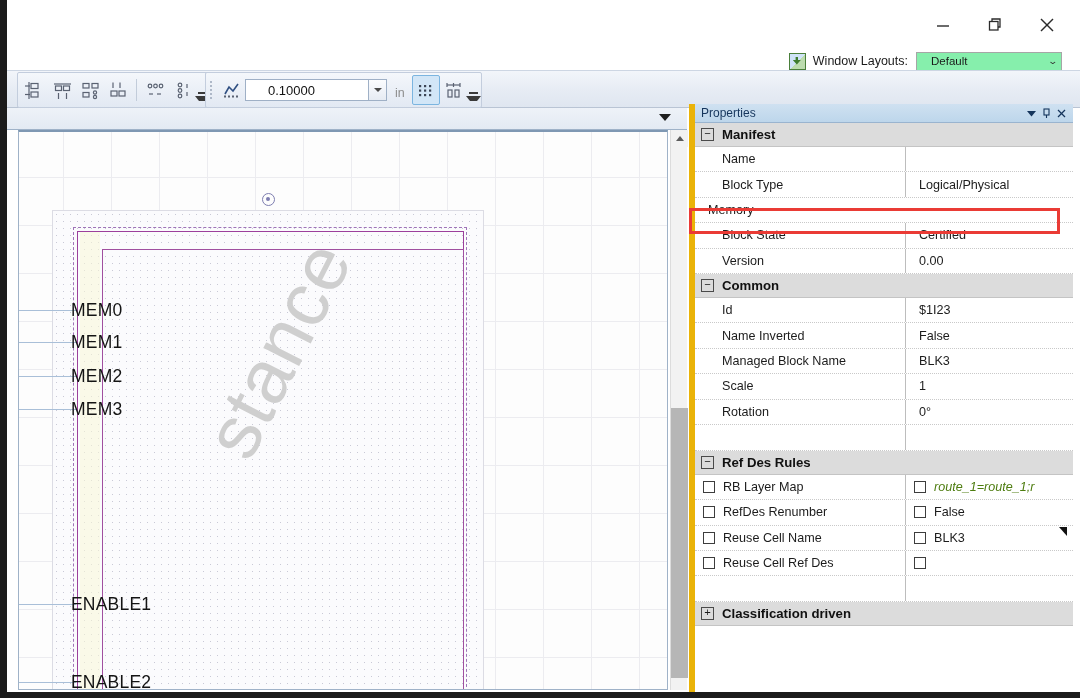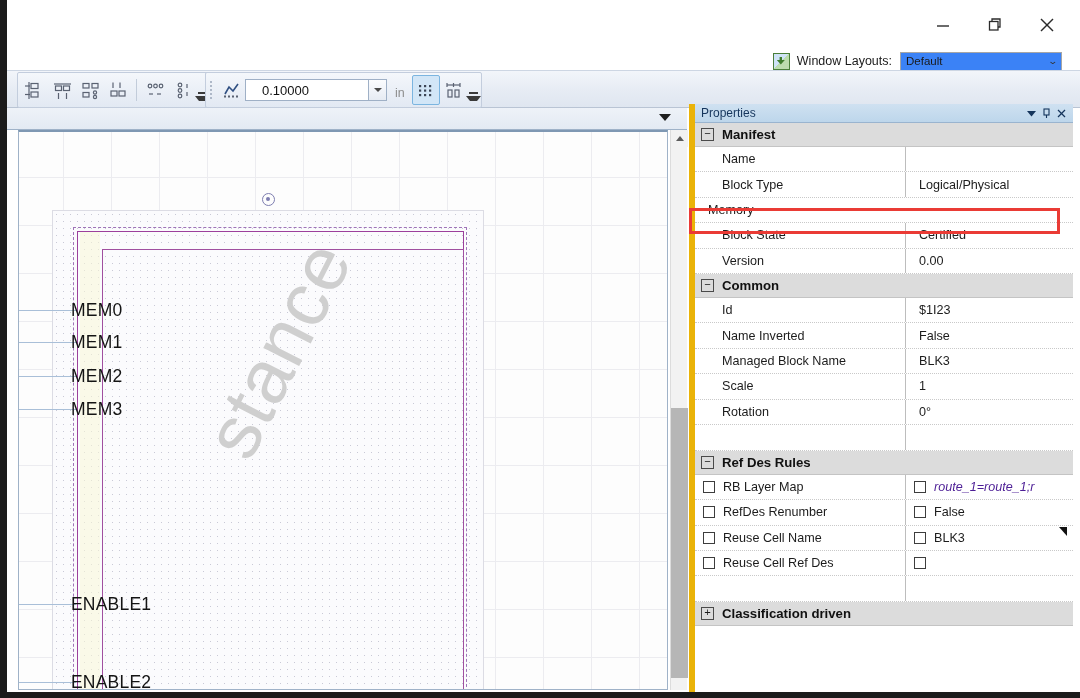--- a/index.html
+++ b/index.html
@@ -84,28 +84,28 @@
     background: #3f7d2e;
     clip-path: polygon(35% 0,65% 0,65% 45%,100% 45%,50% 100%,0 45%,35% 45%);
   }
   .layouts-label {
     font-size: 12.5px;
     color: #1a1a1a;
     margin-right: 8px;
     white-space: nowrap;
   }
   .layouts-select {
-    width: 162px;
+    width: 146px;
     height: 19px;
     border: 1px solid #a6a6a6;
-    background: #3b82f6;
+    background: #86efac;
     display: flex;
     align-items: center;
     justify-content: space-between;
-    padding: 0 4px 0 5px;
+    padding: 0 4px 0 14px;
     box-sizing: border-box;
     font-size: 11.5px;
     color: #1a1a1a;
   }
   .layouts-select .chev {
     font-size: 9px;
     color: #333;
     transform: scaleX(1.4);
   }
 
@@ -185,21 +185,21 @@
     margin-left: 2px;
   }
   .tb-input {
     width: 124px;
     height: 22px;
     background: #ffffff;
     border: 1px solid #9fb0c6;
     display: flex;
     align-items: center;
     box-sizing: border-box;
-    padding-left: 16px;
+    padding-left: 22px;
     font-size: 13px;
     color: #111;
   }
   .tb-input-drop {
     width: 18px; height: 22px;
     border: 1px solid #9fb0c6;
     border-left: none;
     background: linear-gradient(180deg,#fbfcfe,#e6ebf3);
     display: flex;
     align-items: center;
@@ -498,21 +498,21 @@
   .cbox {
     width: 12px; height: 12px;
     border: 1.4px solid #3d3d3d;
     background: #fff;
     box-sizing: border-box;
     margin-right: 8px;
     flex: 0 0 auto;
   }
   .pval.italic span[data-bind] {
     font-style: italic;
-    color: #4c1d95;
+    color: #4d7c0f;
   }
   .prow.spacer {
     height: 26px;
     border-bottom: 1px dotted #c9c9c9;
   }
   .prow.spacer .pname { border-right: 1px solid #bdbdbd; }
   .prow.blank-tail {
     height: 52px;
     border-bottom: none;
   }

